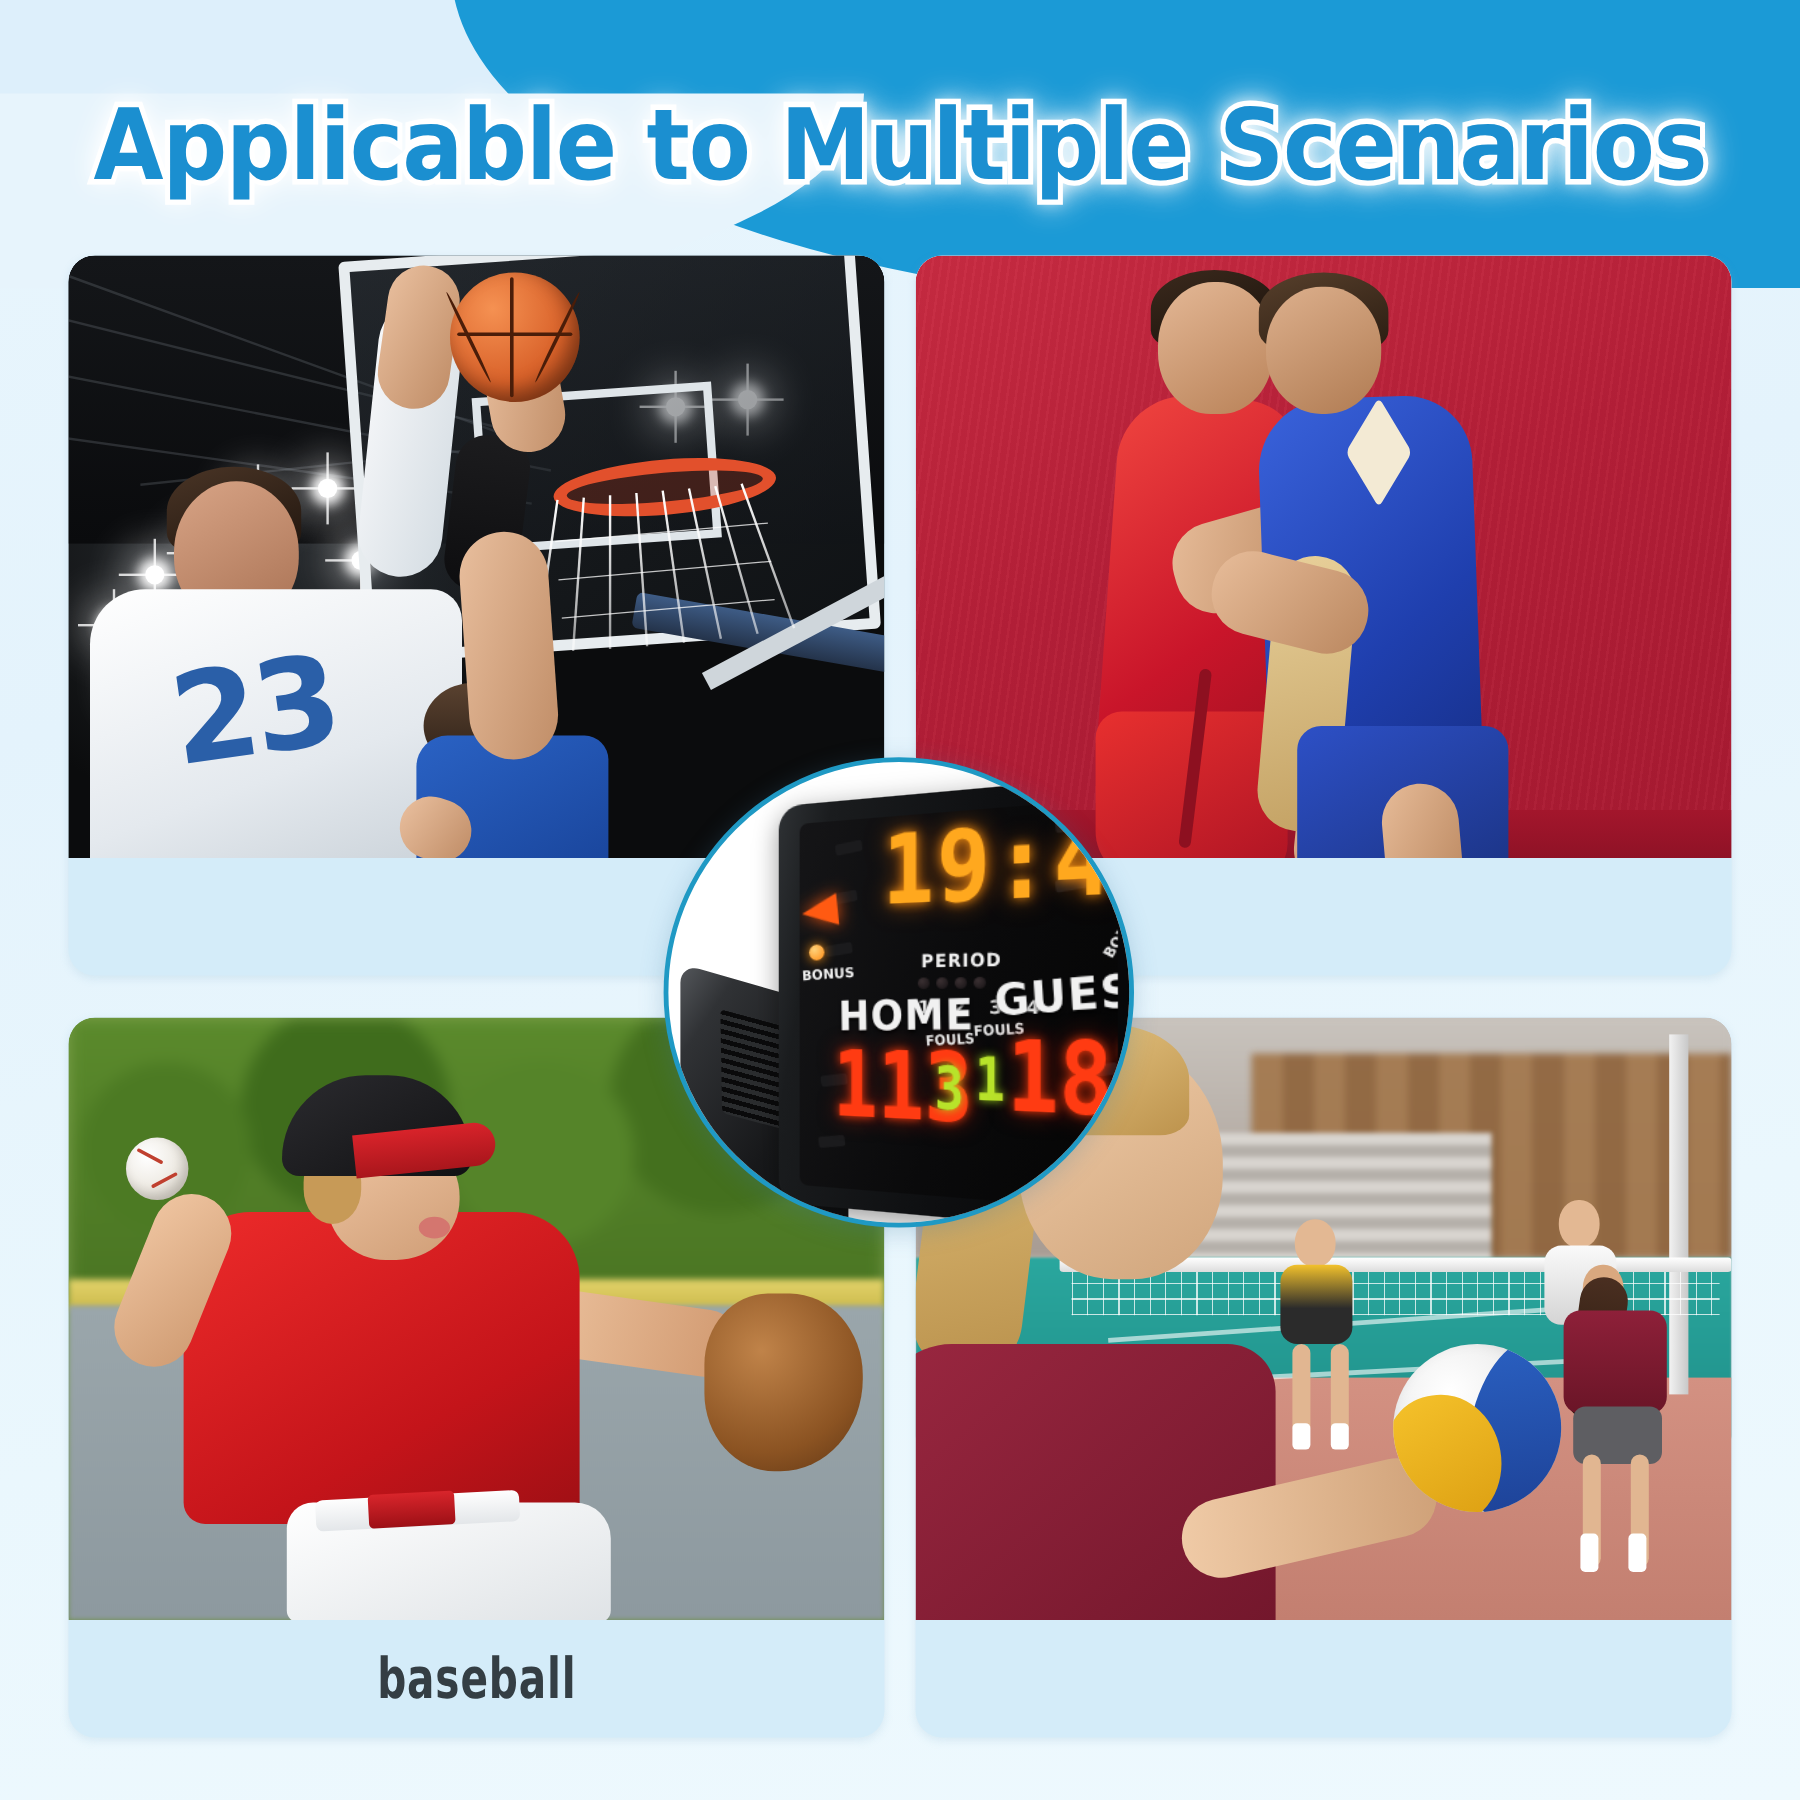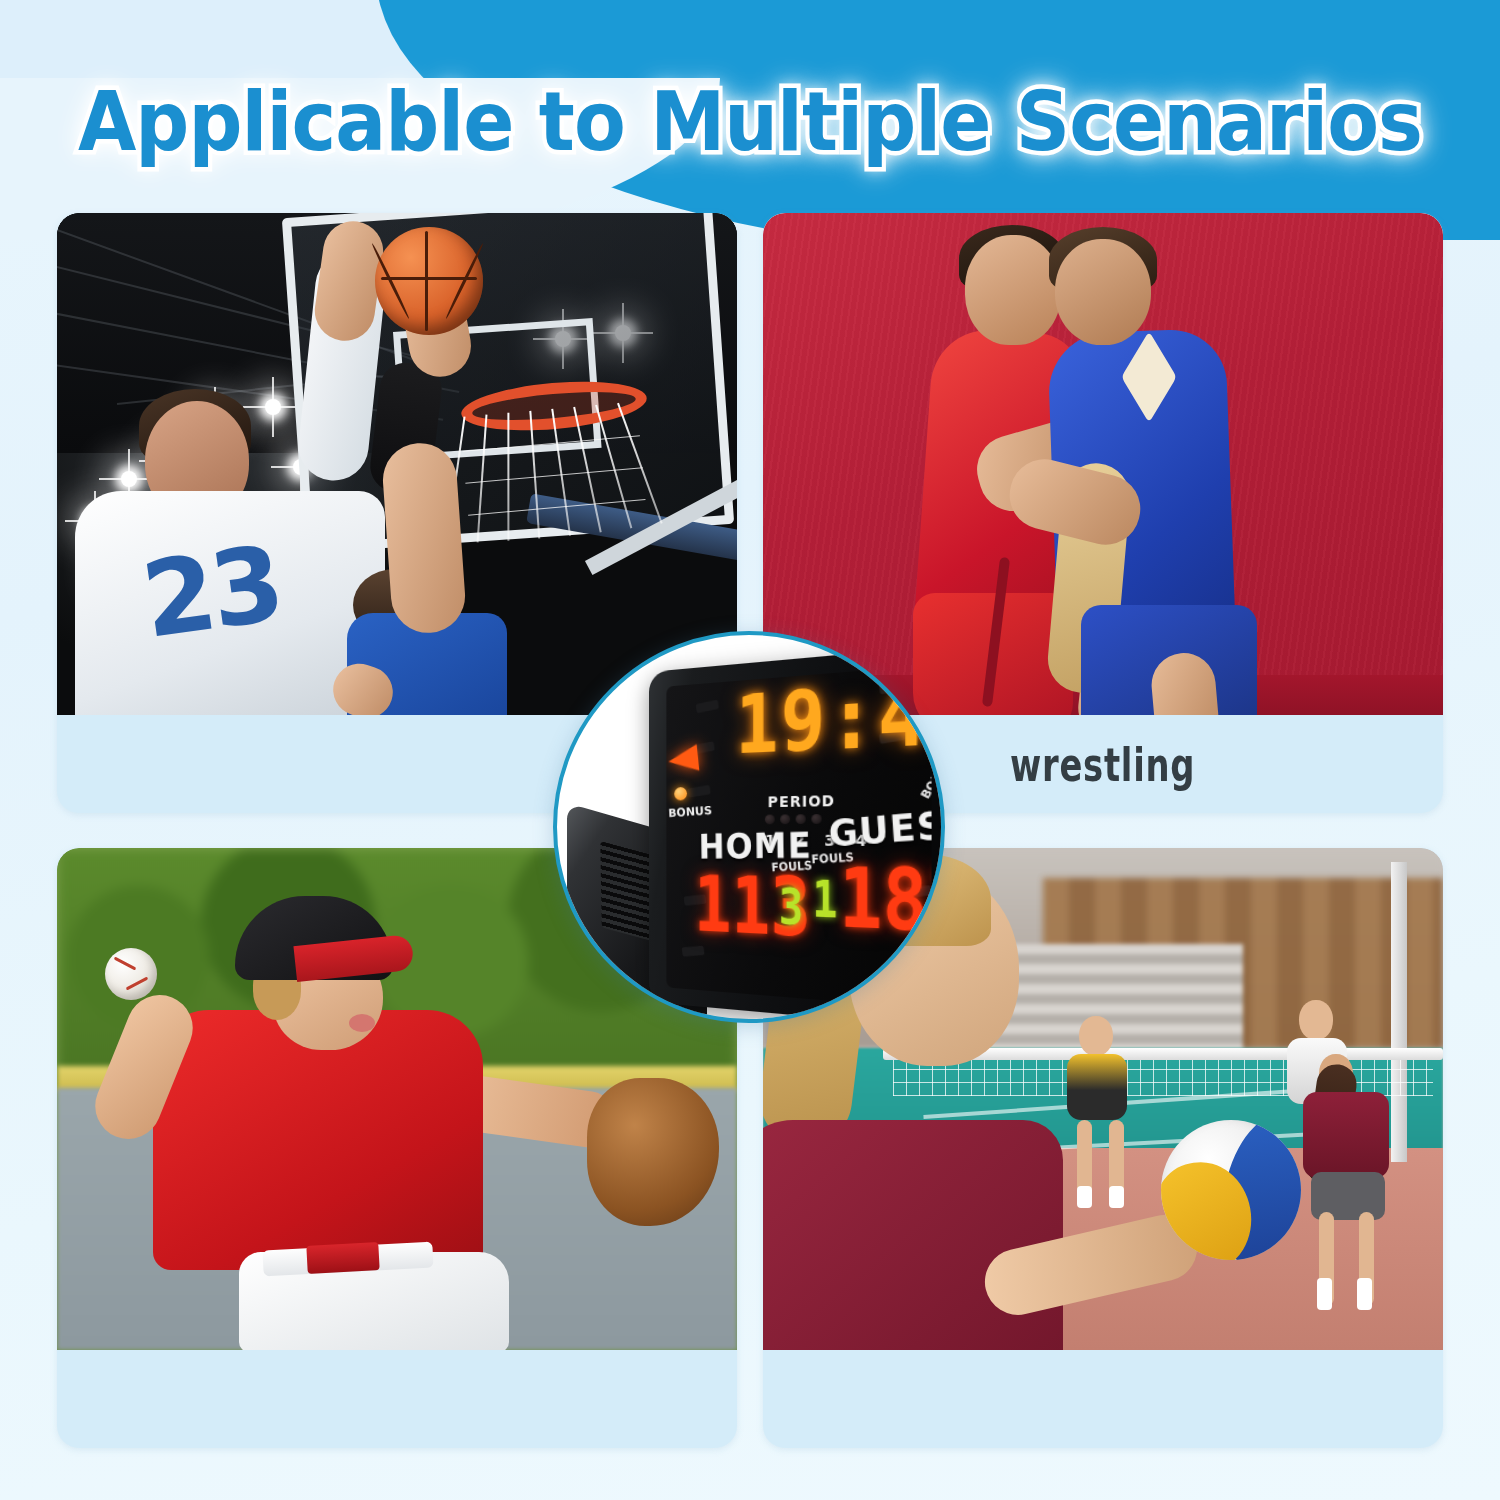--- a/index.html
+++ b/index.html
@@ -436,23 +436,20 @@
         <div class="blue-body"></div>
         <div class="gold"></div>
         <div class="blue-shorts"></div>
         <div class="star"></div>
         <div class="hair-b"></div>
         <div class="head-b"></div>
         <div class="limb" style="left:246px;top:254px;width:132px;height:70px;transform:rotate(14deg);"></div>
         <div class="limb" style="left:390px;top:440px;width:64px;height:96px;transform:rotate(-5deg);"></div>
       </div>
     </div>
-    <div class="caption">
-      <span class="caption-text">wrestling</span>
-    </div>
   </div>
 
   <div class="card">
     <div class="photo">
       <div class="bs">
         <div class="trees"></div>
         <div class="yellow"></div>
         <div class="wall"></div>
         <div class="armR"></div>
         <div class="glove"></div>
@@ -465,20 +462,23 @@
           <i style="left:8px;top:14px;transform:rotate(28deg);"></i>
           <i style="left:20px;top:34px;transform:rotate(-28deg);"></i>
         </div>
         <div class="face"></div>
         <div class="hairb"></div>
         <div class="tongue"></div>
         <div class="cap"></div>
         <div class="brim"></div>
       </div>
     </div>
+    <div class="caption">
+      <span class="caption-text">baseball</span>
+    </div>
   </div>
 
   <div class="card">
     <div class="photo">
       <div class="vb">
         <div class="backwall"></div>
         <div class="wood"></div>
         <div class="bleach"></div>
         <div class="teal"></div>
         <div class="court"></div>

